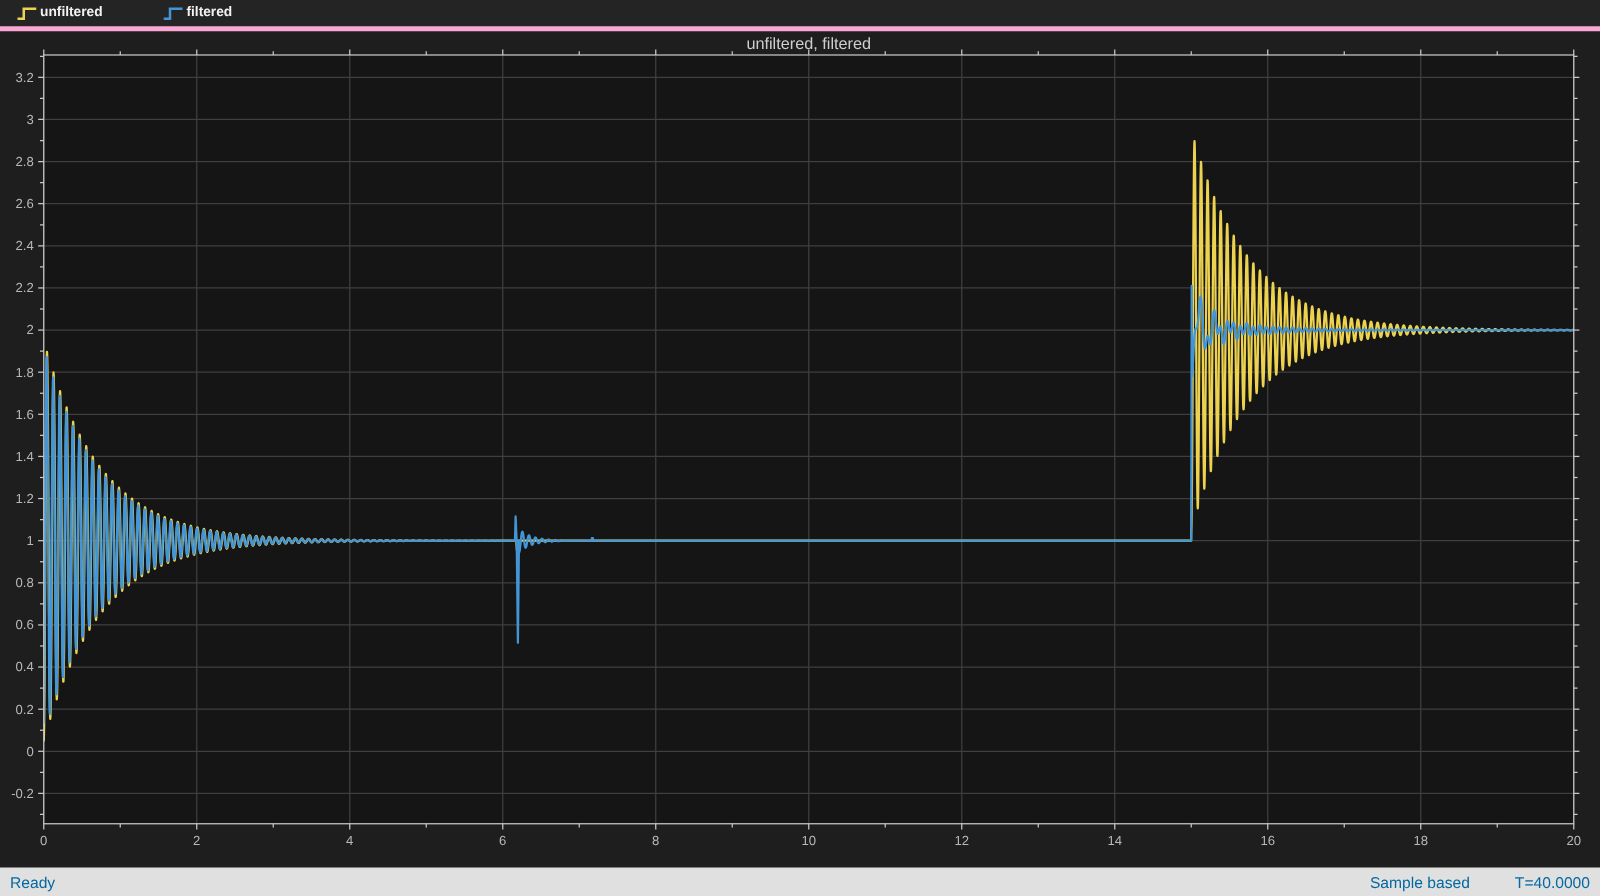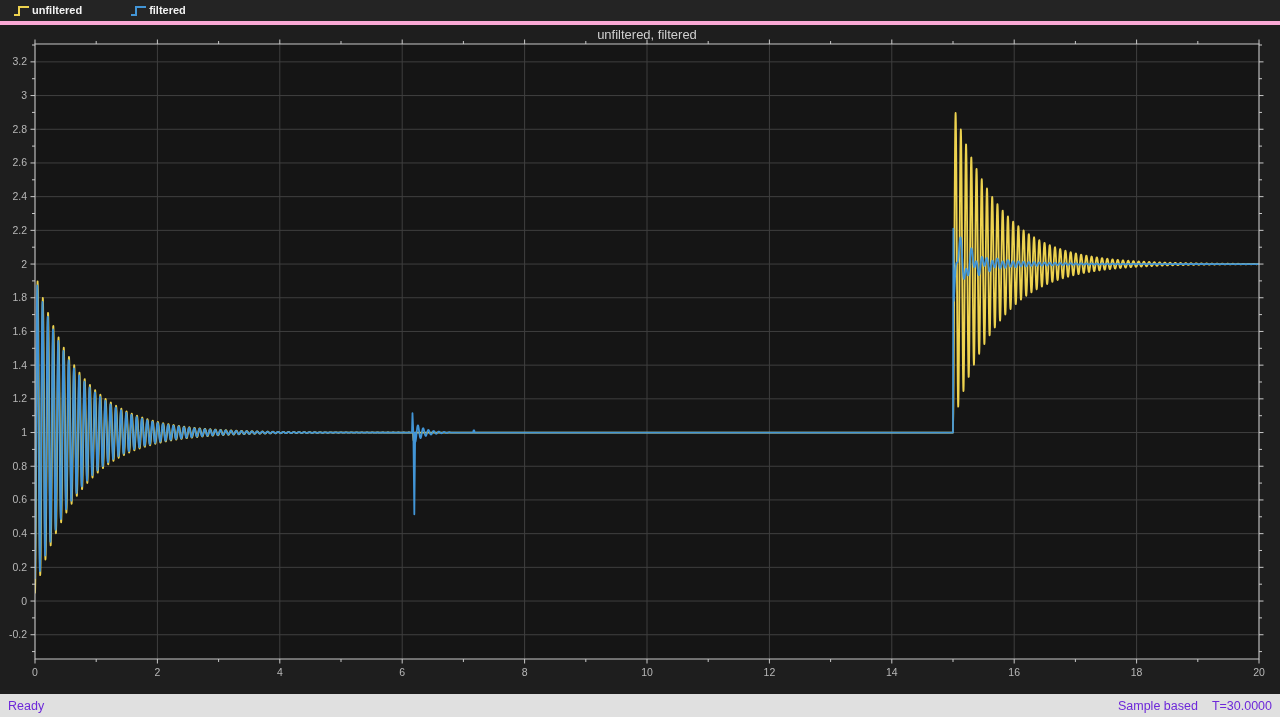--- a/index.html
+++ b/index.html
@@ -13,23 +13,23 @@
   .legend-item .glyph{width:17px;height:15px;margin-right:2px;}
   .legend-item .lbl{color:#f2f2f2;font-size:11px;font-weight:bold;line-height:21px;}
   .legend-item:nth-child(2){margin-left:48px;}
 
   
   #chart{position:absolute;left:0;top:22px;display:block;}
 
   
   .statusbar{position:absolute;left:0;top:694px;width:1280px;height:23px;background:#e0e0e0;
              display:flex;align-items:center;justify-content:space-between;
-             font-size:12.5px;color:#6d28d9;}
+             font-size:12.5px;color:#0369a1;}
   .statusbar .left{padding-left:8px;}
-  .statusbar .right{display:flex;gap:14px;padding-right:8px;}
+  .statusbar .right{display:flex;gap:36px;padding-right:8px;}
 </style>
 </head>
 <body>
 
 <div class="window">
 
   <div class="toolbar">
     <div class="legend-item">
       <svg class="glyph" viewBox="0 0 17 15">
         <polyline class="legend-glyph" points="1,12 6,12 6,4 16,4" fill="none" stroke-width="2" stroke="#EDD24F"></polyline>
@@ -236,17 +236,17 @@
         <clipPath id="plotclip">
           <rect x="35" y="22" width="1224" height="615"></rect>
         </clipPath>
       </defs>
     </svg>
 
   <div class="statusbar">
     <span class="left">Ready</span>
     <span class="right">
       <span>Sample based</span>
-      <span>T=30.0000</span>
+      <span>T=40.0000</span>
     </span>
   </div>
 
 </div>
 
 </body></html>

